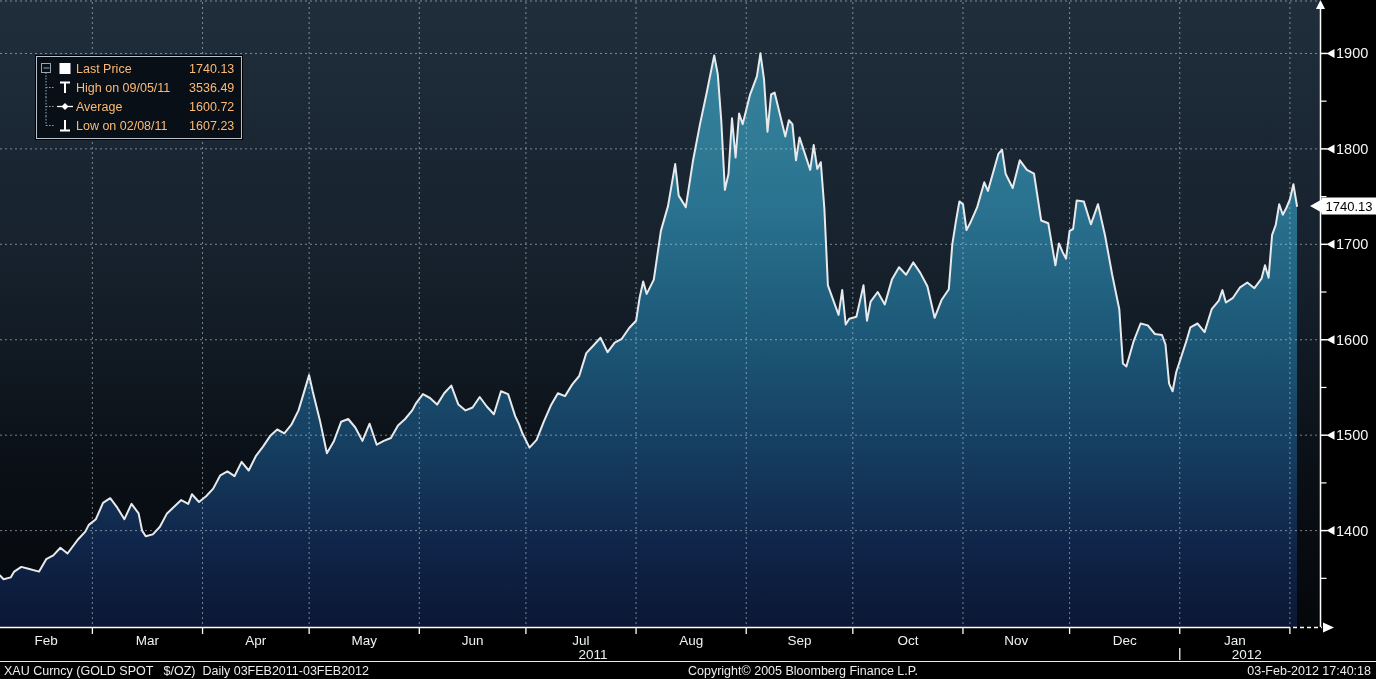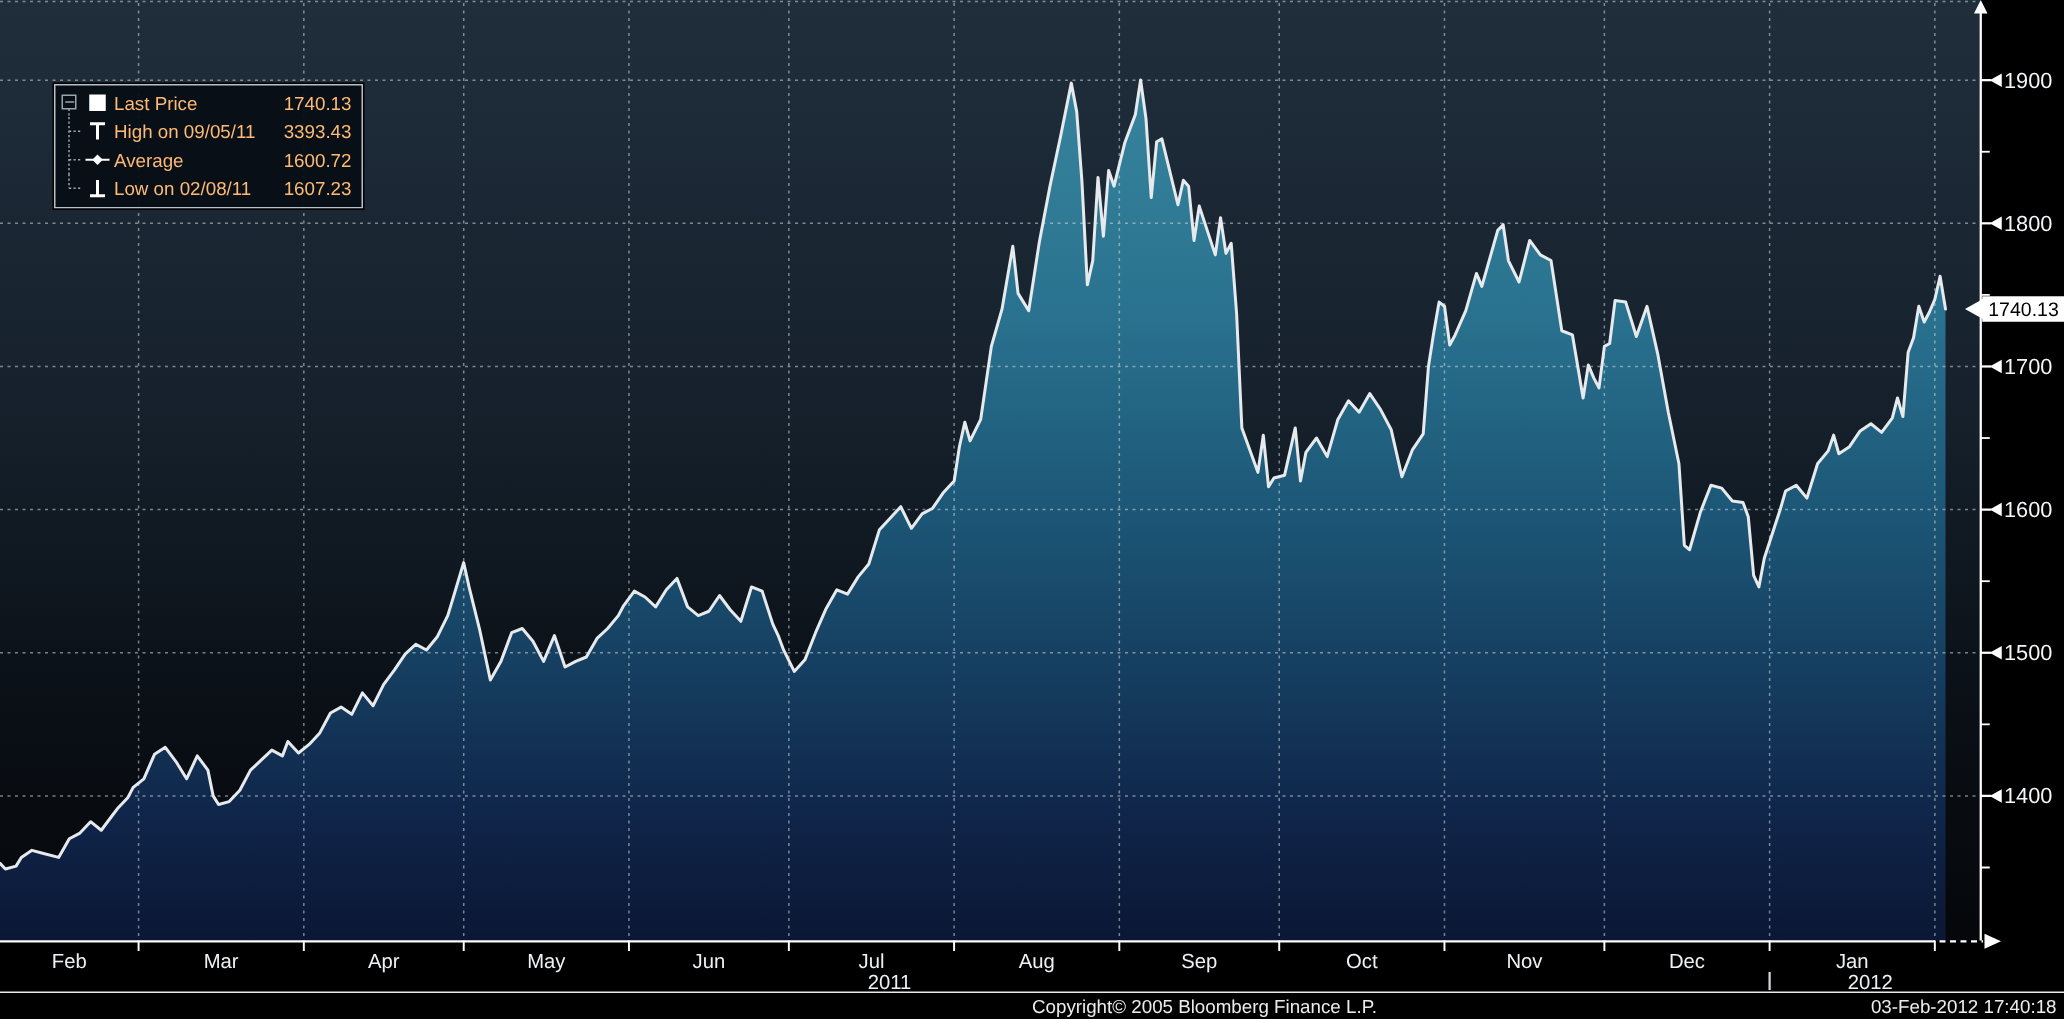--- a/index.html
+++ b/index.html
@@ -154,21 +154,21 @@
         <span class="ltree"><svg width="15" height="19">
             <line x1="6" y1="0" x2="6" y2="19" stroke="#9aa4ad" stroke-dasharray="1.5 1.5"></line>
             <line x1="6" y1="9.5" x2="15" y2="9.5" stroke="#9aa4ad" stroke-dasharray="1.5 1.5"></line>
           </svg></span>
         <span class="licon">
           <svg width="18" height="15">
             <path d="M4 2.5 H14 M9 2.5 V13" stroke="#fff" stroke-width="2" fill="none"></path>
           </svg>
         </span>
         <span class="llabel">High on 09/05/11</span>
-        <span class="lvalue">3393.43</span>
+        <span class="lvalue">3536.49</span>
       </div>
       <div class="lrow">
         <span class="ltree"><svg width="15" height="19">
             <line x1="6" y1="0" x2="6" y2="19" stroke="#9aa4ad" stroke-dasharray="1.5 1.5"></line>
             <line x1="6" y1="9.5" x2="15" y2="9.5" stroke="#9aa4ad" stroke-dasharray="1.5 1.5"></line>
           </svg></span>
         <span class="licon">
           <svg width="18" height="15">
             <path d="M1 7.5 H17" stroke="#fff" stroke-width="1.3" fill="none"></path>
             <polygon points="9,4 12.5,7.5 9,11 5.5,7.5" fill="#fff"></polygon>
@@ -187,15 +187,16 @@
             <path d="M9 2 V12.5 M4 12.5 H14" stroke="#fff" stroke-width="2" fill="none"></path>
           </svg>
         </span>
         <span class="llabel">Low on 02/08/11</span>
         <span class="lvalue">1607.23</span>
       </div>
     </div>
 </div>
 
 <div id="footer">
+  <span class="fl">XAU Curncy (GOLD SPOT   $/OZ)  Daily 03FEB2011-03FEB2012</span>
   <span class="fc">Copyright© 2005 Bloomberg Finance L.P.</span>
   <span class="fr">03-Feb-2012 17:40:18</span>
 </div>
 
 </body></html>

